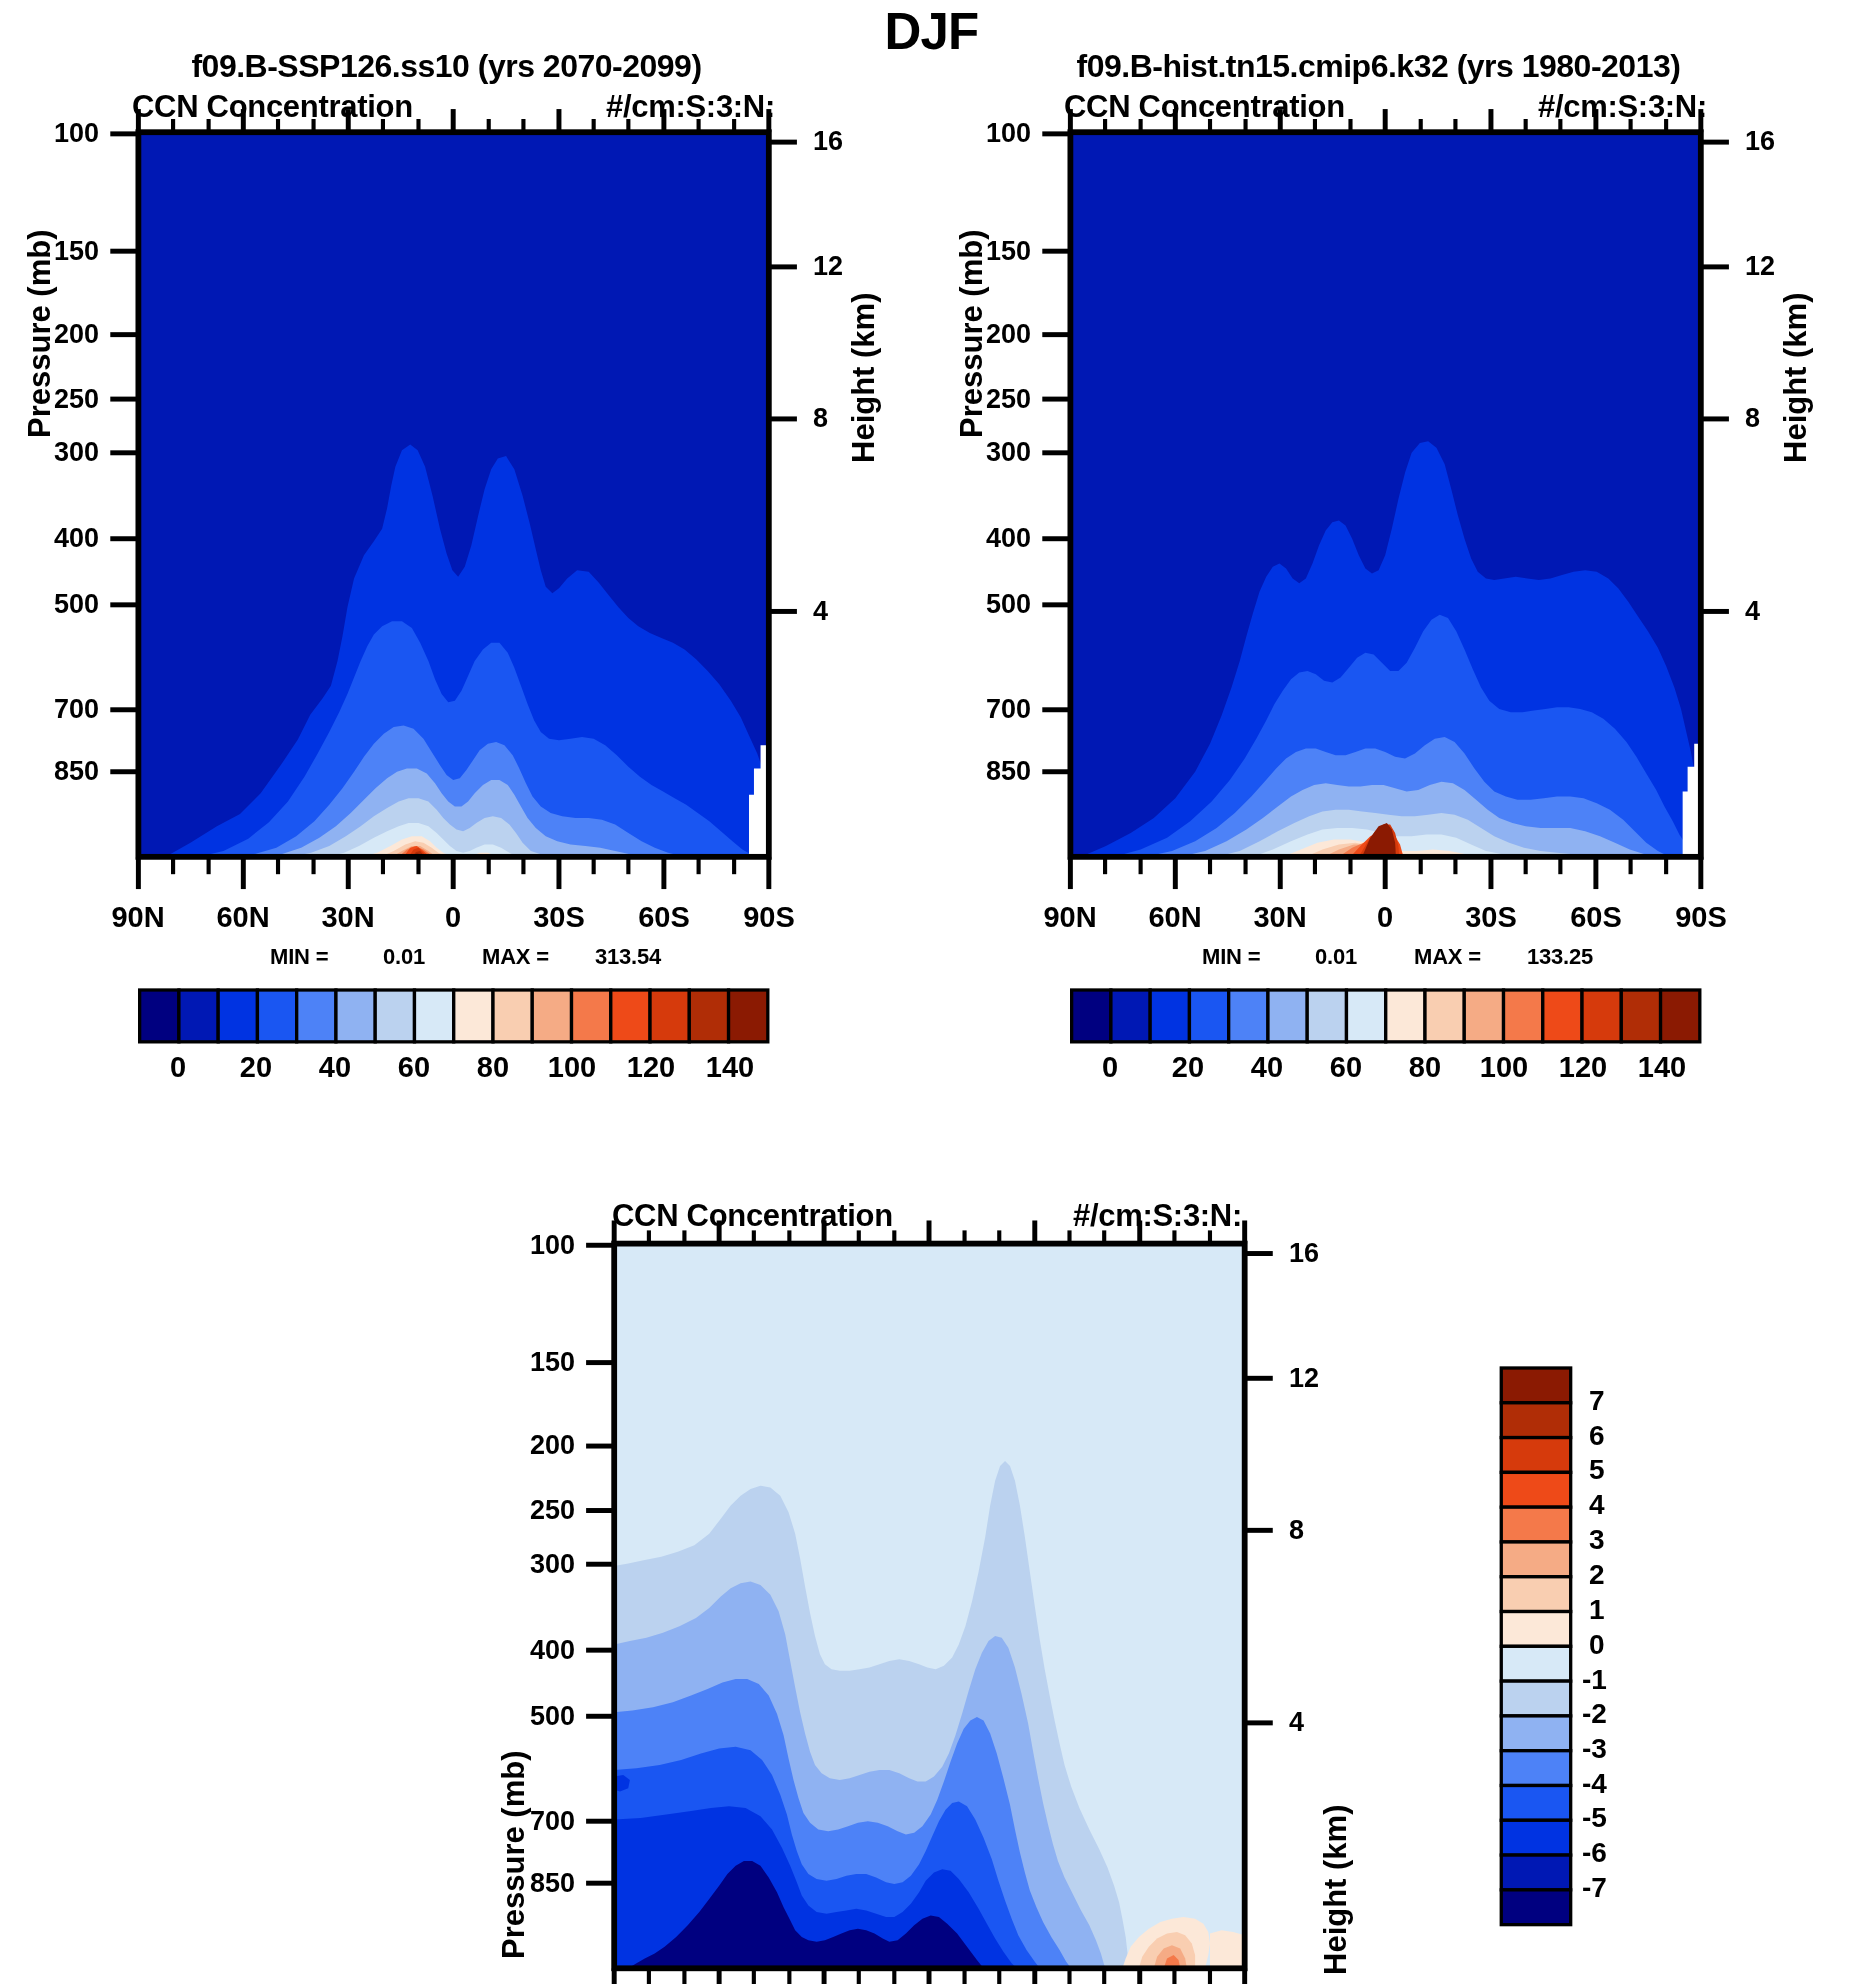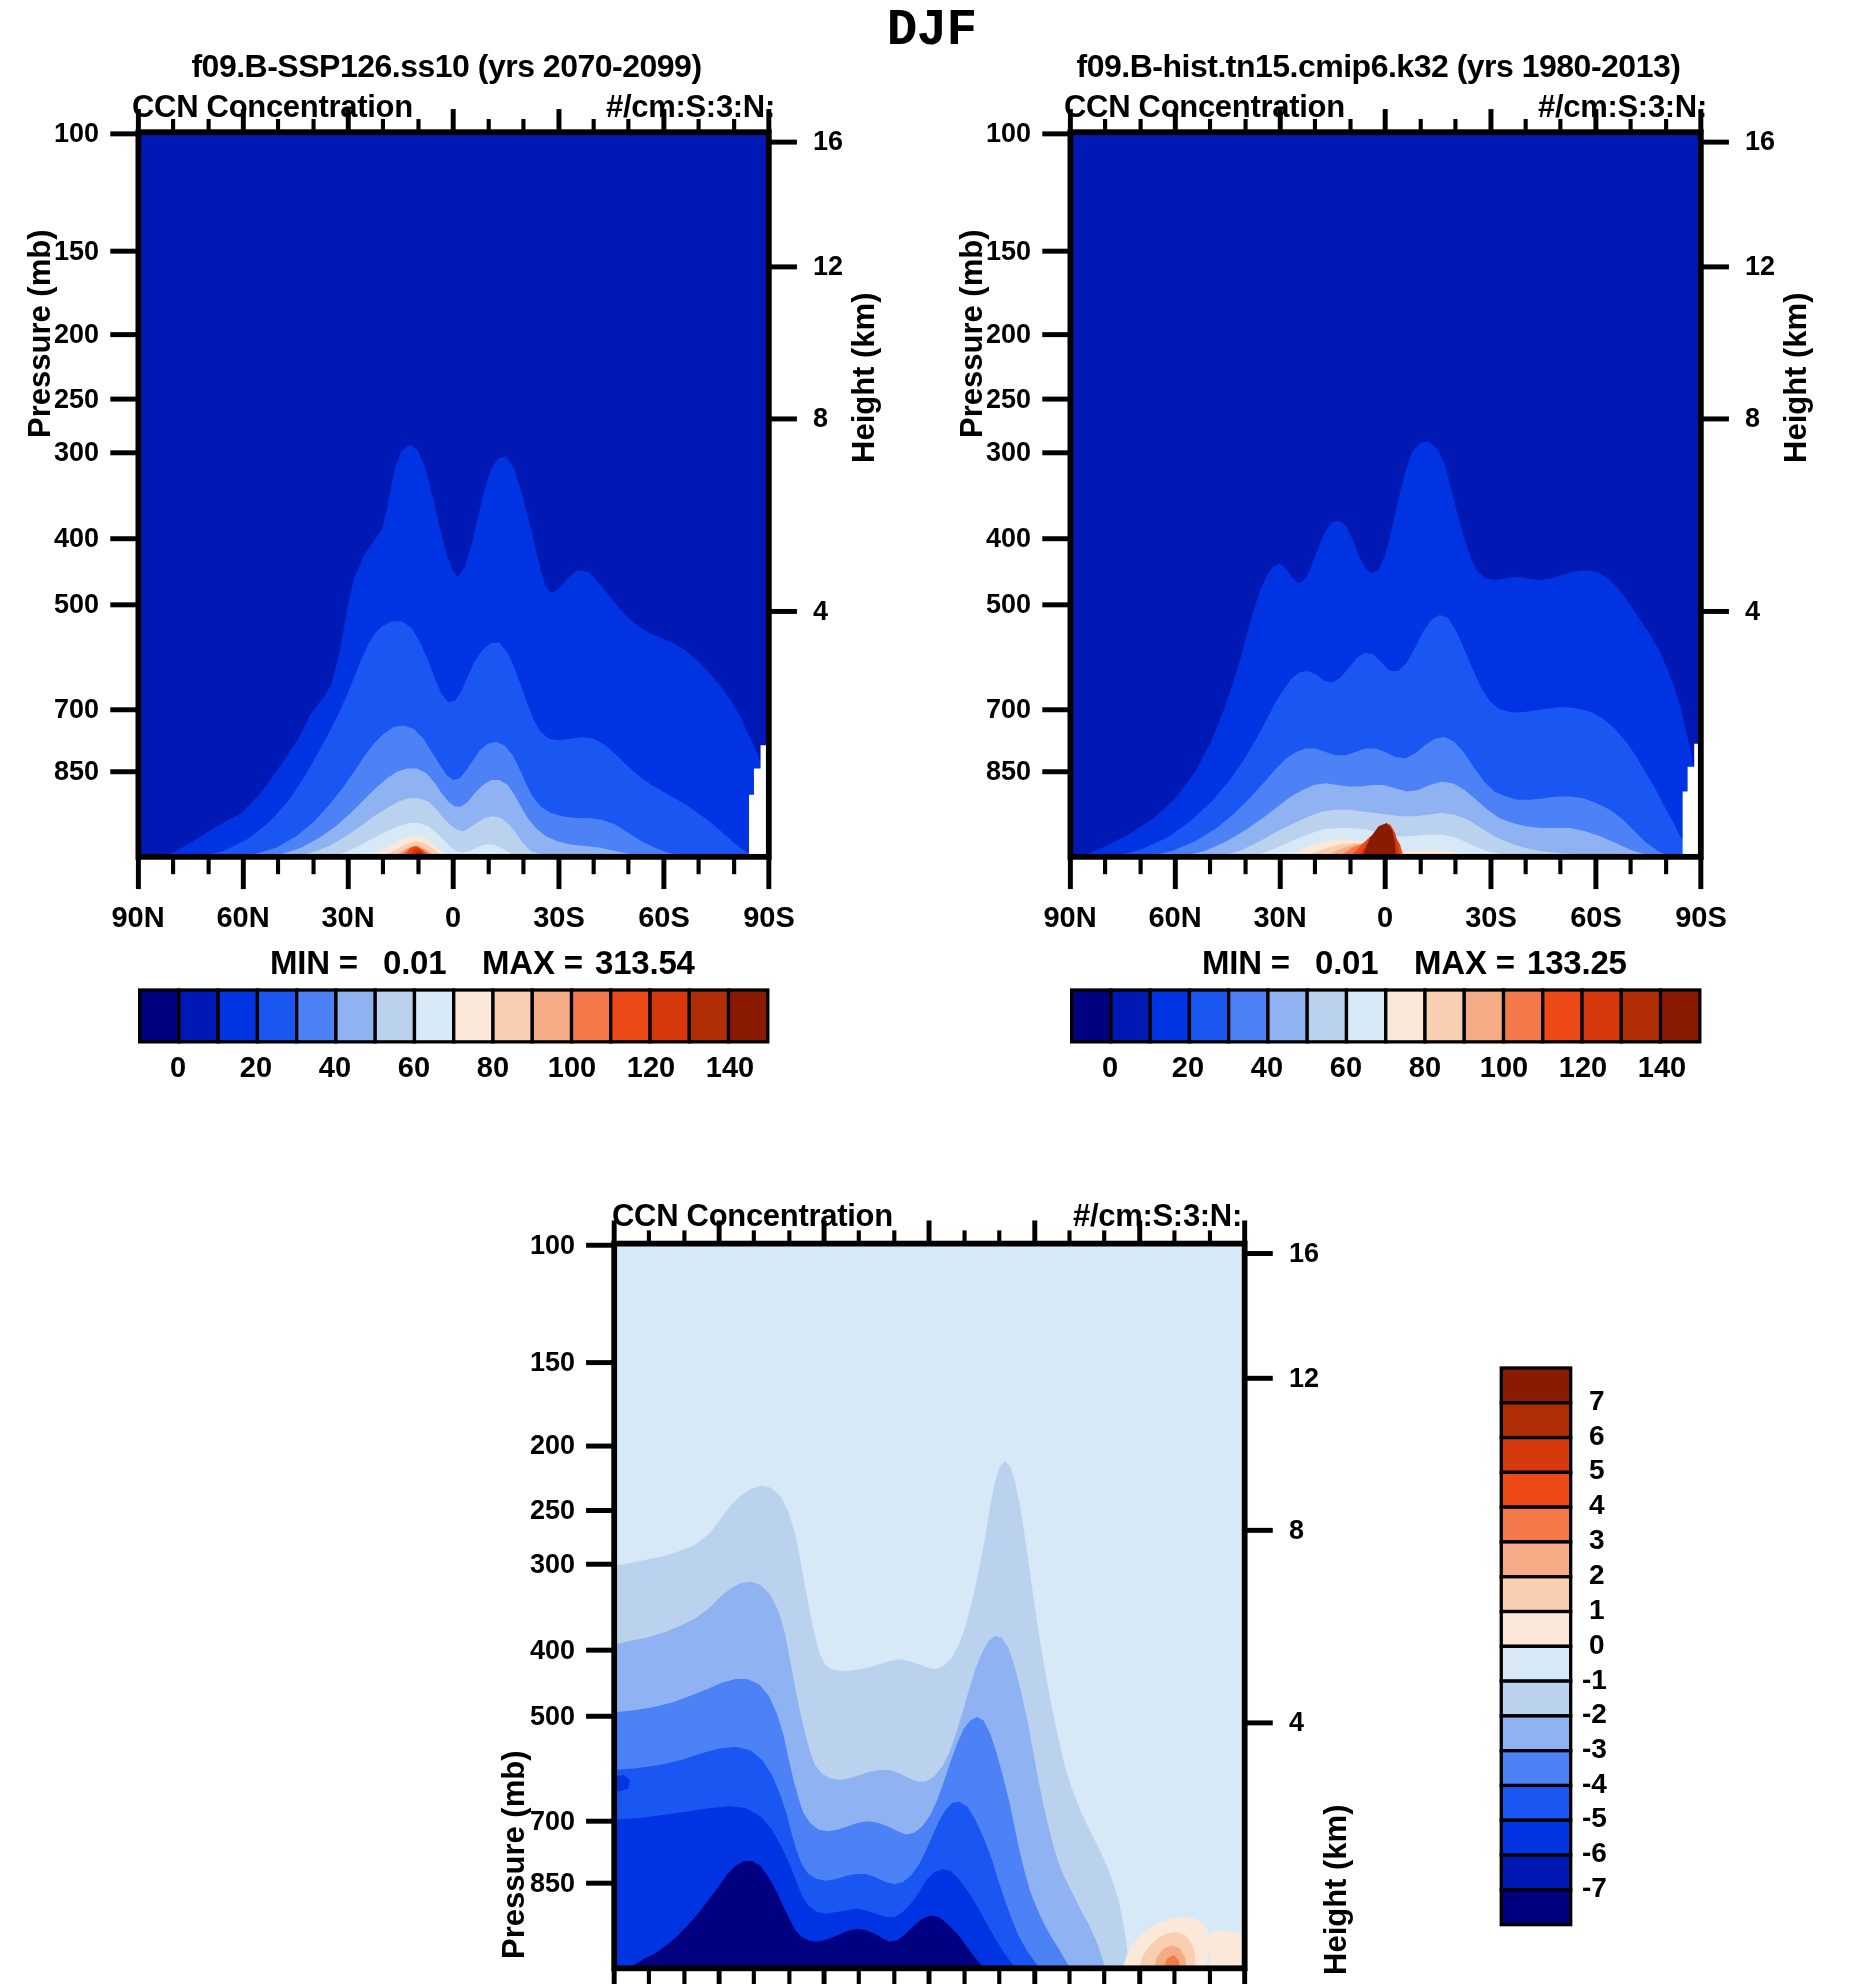--- a/index.html
+++ b/index.html
@@ -19,33 +19,33 @@
   .hdrleft{position:absolute;font-size:31px;font-weight:bold;white-space:nowrap;letter-spacing:-0.3px;}
   .hdrright{position:absolute;font-size:31px;font-weight:bold;white-space:nowrap;letter-spacing:-0.3px;}
 
   .axislabel-y{
     position:absolute;font-size:31px;font-weight:bold;white-space:nowrap;
     transform-origin:0 0;transform:rotate(-90deg);
   }
   .ticklabel{position:absolute;font-size:27px;font-weight:bold;white-space:nowrap;}
   .ticklabel.r{text-align:right;}
   .xticklabel{position:absolute;font-size:29px;font-weight:bold;white-space:nowrap;text-align:center;}
-  .minmax{position:absolute;font-size:33px;font-weight:bold;white-space:nowrap;letter-spacing:-0.2px;}
+  .minmax{position:absolute;font-size:22px;font-weight:bold;white-space:nowrap;letter-spacing:-0.2px;}
 
   .cbarlabel{position:absolute;font-size:29px;font-weight:bold;white-space:nowrap;text-align:center;}
   .vcbarlabel{position:absolute;font-size:28px;font-weight:bold;white-space:nowrap;}
 
   svg{display:block;overflow:visible;}
 </style>
 </head>
 <body>
 
 <div class="fig">
 
-  <div class="maintitle" style="top:1.7px;font-family:Liberation Mono, monospace;">DJF</div>
+  <div class="maintitle" style="top:1.7px;">DJF</div>
 
   <div class="panel" style="left:0px;top:0px;width:932px;height:1099px;">
 
     <div class="ptitle" style="left:0px;top:48px;width:893px;">f09.B-SSP126.ss10 (yrs 2070-2099)</div>
     <div class="hdrleft" style="left:132px;top:89px;">CCN Concentration</div>
     <div class="hdrright" style="left:606px;top:89px;">#/cm:S:3:N:</div>
 
     <div class="axislabel-y" style="left:21.5px;top:438px;">Pressure (mb)</div>
     <div class="axislabel-y" style="left:846px;top:463px;">Height (km)</div>
 

